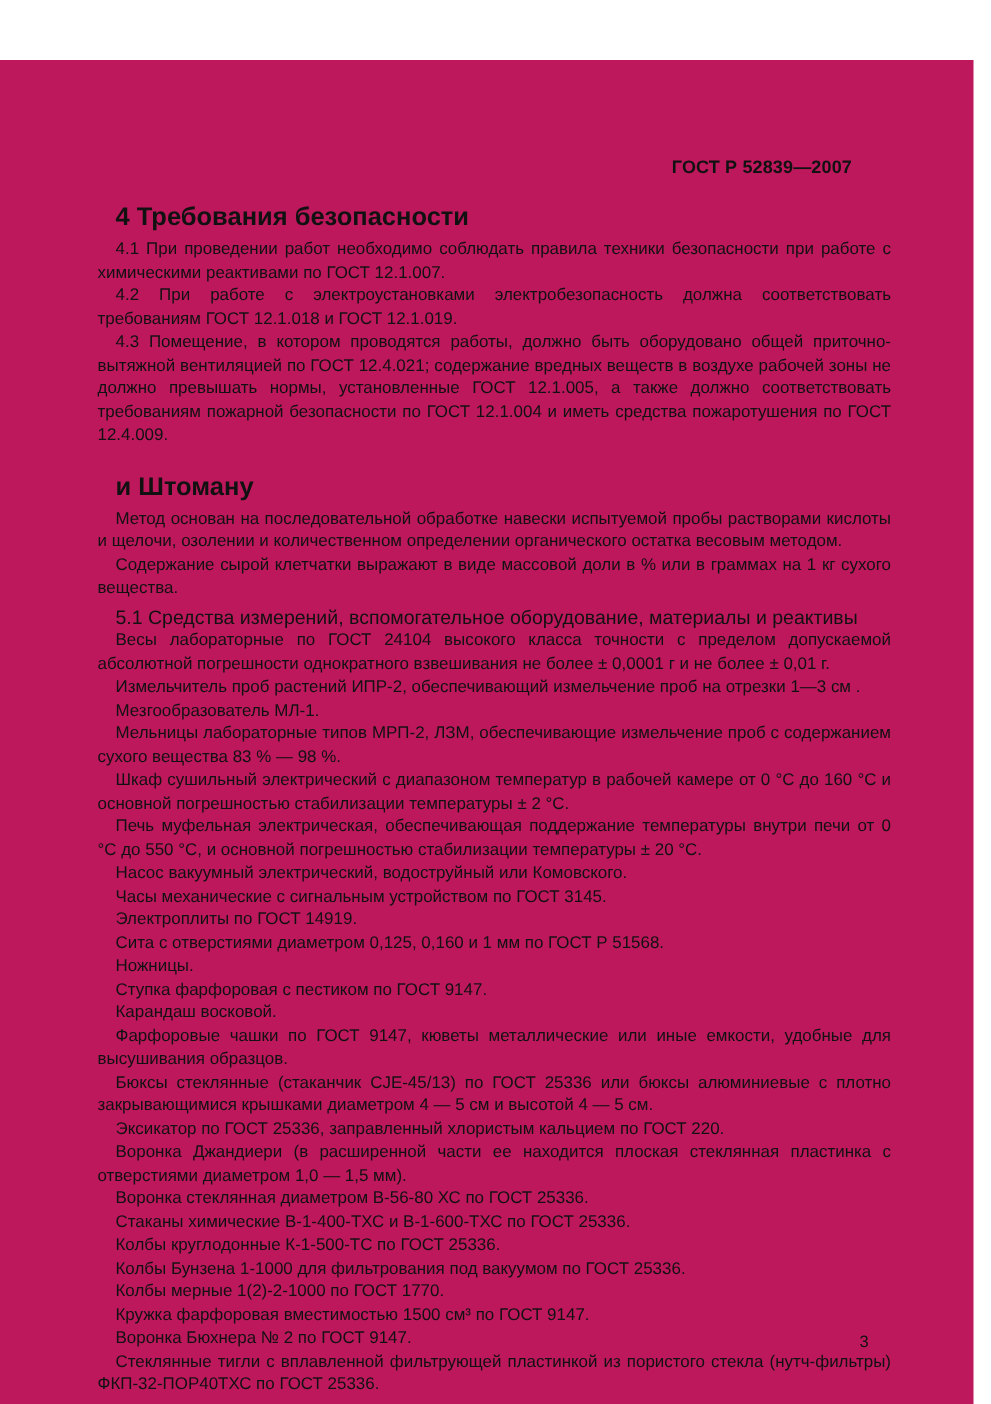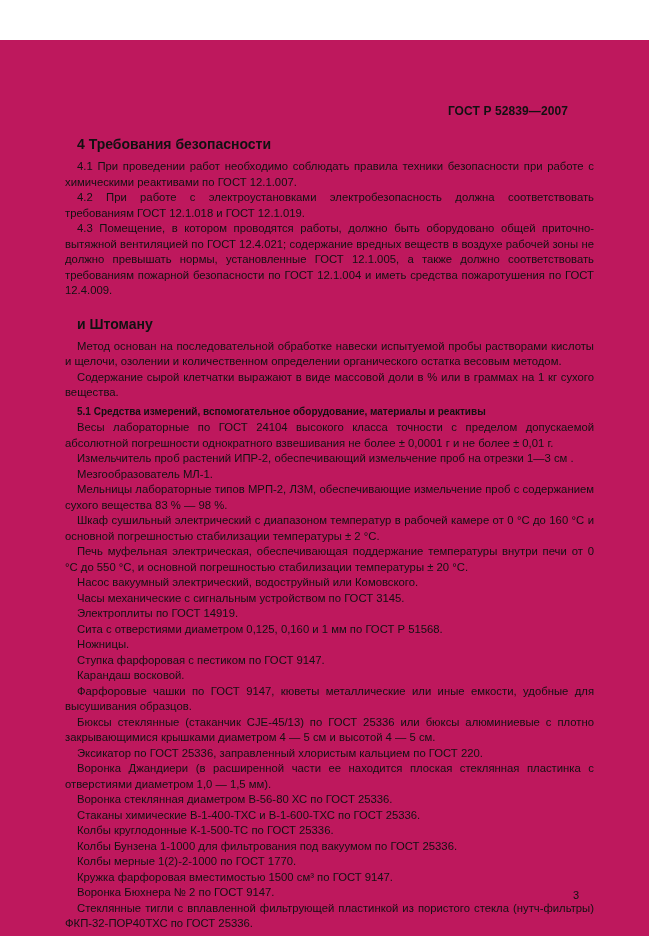--- a/index.html
+++ b/index.html
@@ -1,23 +1,23 @@
 <!DOCTYPE html>
 <html><head>
 <meta charset="utf-8">
 <style>
   html, body { margin: 0; padding: 0; background: #ffffff; }
   body { width: 661px; height: 936px; position: relative; overflow: hidden;
          font-family: "Liberation Sans", sans-serif; color: #111; }
   .page { position: absolute; left: 0; top: 0; width: 649px; height: 936px; background: #be185d; margin-top: 40px; }
   .running-header { position: absolute; top: 64px; right: 81px; font-weight: bold; font-size: 12px; letter-spacing: 0.1px; }
   .content { position: absolute; left: 65px; top: 96px; width: 529px; font-size: 11.3px; line-height: 15.5px; }
-  .h1 { font-weight: bold; font-size: 14px; line-height: 17px; margin: 0 0 6px 12px; }
+  .h1 { font-weight: bold; font-size: 17px; line-height: 17px; margin: 0 0 6px 12px; }
   .h1.s5 { margin-top: 17px; }
-  .h2 { font-weight: bold; font-size: 10px; line-height: 15.5px; margin: 3px 0 1px 12px; }
+  .h2 { font-weight: normal; font-size: 13px; line-height: 15.5px; margin: 3px 0 1px 12px; }
   p { margin: 0; text-indent: 12px; text-align: justify; }
   .page-number { position: absolute; top: 849px; left: 573px; font-size: 11px; }
 </style>
 </head>
 <body>
 
 <div class="page">
   <div class="running-header">ГОСТ Р 52839—2007</div>
 
   <div class="content">

